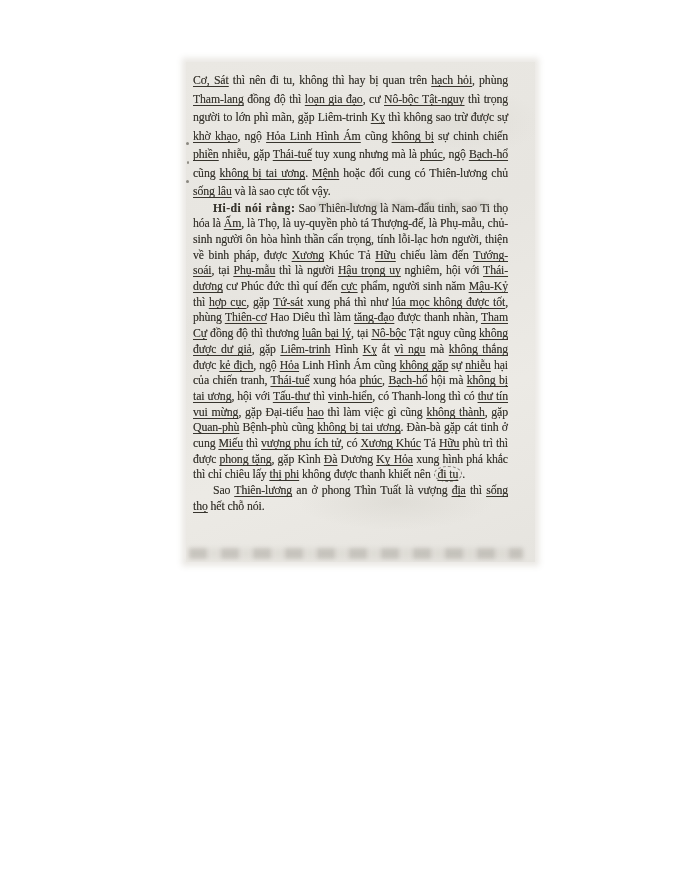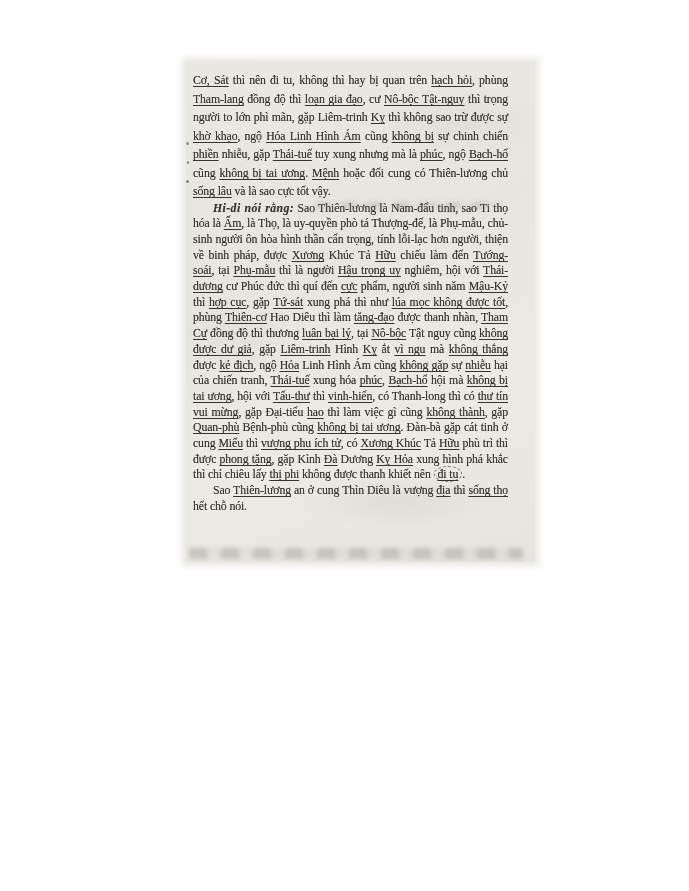--- a/index.html
+++ b/index.html
@@ -50,21 +50,20 @@
   .textblock p.indent { text-indent: 20px; }
   .u {
     text-decoration: underline;
     text-decoration-thickness: 1px;
     text-underline-offset: 2px;
     text-decoration-skip-ink: none;
   }
   .b {
     font-weight: bold;
     letter-spacing: 0.4px;
-    font-style: italic;
   }
   .circled {
     border: 1px dashed rgba(55,52,45,0.6);
     border-radius: 50%;
     padding: 0 3px;
     margin-top: 40px;
   }
   .smudge-mid {
     position: absolute;
     left: 130px;
@@ -97,21 +96,21 @@
   .speck.s3 { left: 0; top: 118px; }
 </style>
 </head>
 <body style="background: rgb(255, 255, 255);">
 
 <div class="canvas">
   <div class="paper">
     <div class="textblock">
         <p class="p1"><span class="u">Cơ, Sát</span><span> thì nên đi tu, không thì hay bị quan trên </span><span class="u">hạch hỏi</span><span>, phùng </span><span class="u">Tham-lang</span><span> đồng độ thì </span><span class="u">loạn gia đạo</span><span>, cư </span><span class="u">Nô-bộc Tật-nguy</span><span> thì trọng người to lớn phì mãn, gặp Liêm-trinh </span><span class="u">Kỵ</span><span> thì không sao trừ được sự </span><span class="u">khờ khạo</span><span>, ngộ </span><span class="u">Hỏa Linh Hình Ám</span><span> cũng </span><span class="u">không bị</span><span> sự chinh chiến </span><span class="u">phiền</span><span> nhiễu, gặp </span><span class="u">Thái-tuế</span><span> tuy xung nhưng mà là </span><span class="u">phúc</span><span>, ngộ </span><span class="u">Bạch-hổ</span><span> cũng </span><span class="u">không bị tai ương</span><span>. </span><span class="u">Mệnh</span><span> hoặc đối cung có Thiên-lương chủ </span><span class="u">sống lâu</span><span> và là sao cực tốt vậy.</span></p>
         <p class="p2 indent"><span class="b">Hi-di nói rằng:</span><span> Sao Thiên-lương là Nam-đẩu tinh, sao Ti thọ hóa là </span><span class="u">Ấm</span><span>, là Thọ, là uy-quyền phò tá Thượng-đế, là Phụ-mẫu, chủ-sinh người ôn hòa hình thần cẩn trọng, tính lỗi-lạc hơn người, thiện về binh pháp, được </span><span class="u">Xương</span><span> Khúc Tả </span><span class="u">Hữu</span><span> chiếu làm đến </span><span class="u">Tướng-soái</span><span>, tại </span><span class="u">Phụ-mẫu</span><span> thì là người </span><span class="u">Hậu trọng uy</span><span> nghiêm, hội với </span><span class="u">Thái-dương</span><span> cư Phúc đức thì quí đến </span><span class="u">cực</span><span> phẩm, người sinh năm </span><span class="u">Mậu-Kỷ</span><span> thì </span><span class="u">hợp cục</span><span>, gặp </span><span class="u">Tứ-sát</span><span> xung phá thì như </span><span class="u">lúa mọc không được tốt</span><span>, phùng </span><span class="u">Thiên-cơ</span><span> Hao Diêu thì làm </span><span class="u">tăng-đạo</span><span> được thanh nhàn, </span><span class="u">Tham Cự</span><span> đồng độ thì thương </span><span class="u">luân bại lý</span><span>, tại </span><span class="u">Nô-bộc</span><span> Tật nguy cũng </span><span class="u">không được dư giả</span><span>, gặp </span><span class="u">Liêm-trinh</span><span> Hình </span><span class="u">Kỵ</span><span> ắt </span><span class="u">vì ngu</span><span> mà </span><span class="u">không thắng</span><span> được </span><span class="u">kẻ địch</span><span>, ngộ </span><span class="u">Hỏa</span><span> Linh Hình Ám cũng </span><span class="u">không gặp</span><span> sự </span><span class="u">nhiễu</span><span> hại của chiến tranh, </span><span class="u">Thái-tuế</span><span> xung hóa </span><span class="u">phúc</span><span>, </span><span class="u">Bạch-hổ</span><span> hội mà </span><span class="u">không bị tai ương</span><span>, hội với </span><span class="u">Tấu-thư</span><span> thì </span><span class="u">vinh-hiển</span><span>, có Thanh-long thì có </span><span class="u">thư tín vui mừng</span><span>, gặp Đại-tiểu </span><span class="u">hao</span><span> thì làm việc gì cũng </span><span class="u">không thành</span><span>, gặp </span><span class="u">Quan-phù</span><span> Bệnh-phù cũng </span><span class="u">không bị tai ương</span><span>. Đàn-bà gặp cát tinh ở cung </span><span class="u">Miếu</span><span> thì </span><span class="u">vượng phu ích tử</span><span>, có </span><span class="u">Xương Khúc</span><span> Tả </span><span class="u">Hữu</span><span> phù trì thì được </span><span class="u">phong tặng</span><span>, gặp Kình </span><span class="u">Đà</span><span> Dương </span><span class="u">Kỵ Hỏa</span><span> xung hình phá khắc thì chỉ chiêu lấy </span><span class="u">thị phi</span><span> không được thanh khiết nên </span><span class="u circled">đi tu</span><span>.</span></p>
-        <p class="p3 indent"><span>Sao </span><span class="u">Thiên-lương</span><span> an ở cung Thìn Diêu là vượng </span><span class="u">địa</span><span> thì </span><span class="u">sống thọ</span><span> hết chỗ nói.</span></p>
+        <p class="p3 indent"><span>Sao </span><span class="u">Thiên-lương</span><span> an ở phong Thìn Tuất là vượng </span><span class="u">địa</span><span> thì </span><span class="u">sống thọ</span><span> hết chỗ nói.</span></p>
       </div>
     <div class="smudge-mid"></div>
     <div class="smudge-bottom"></div>
     <div class="speck s1"></div>
     <div class="speck s2"></div>
     <div class="speck s3"></div>
   </div>
 </div>
 
 </body></html>

